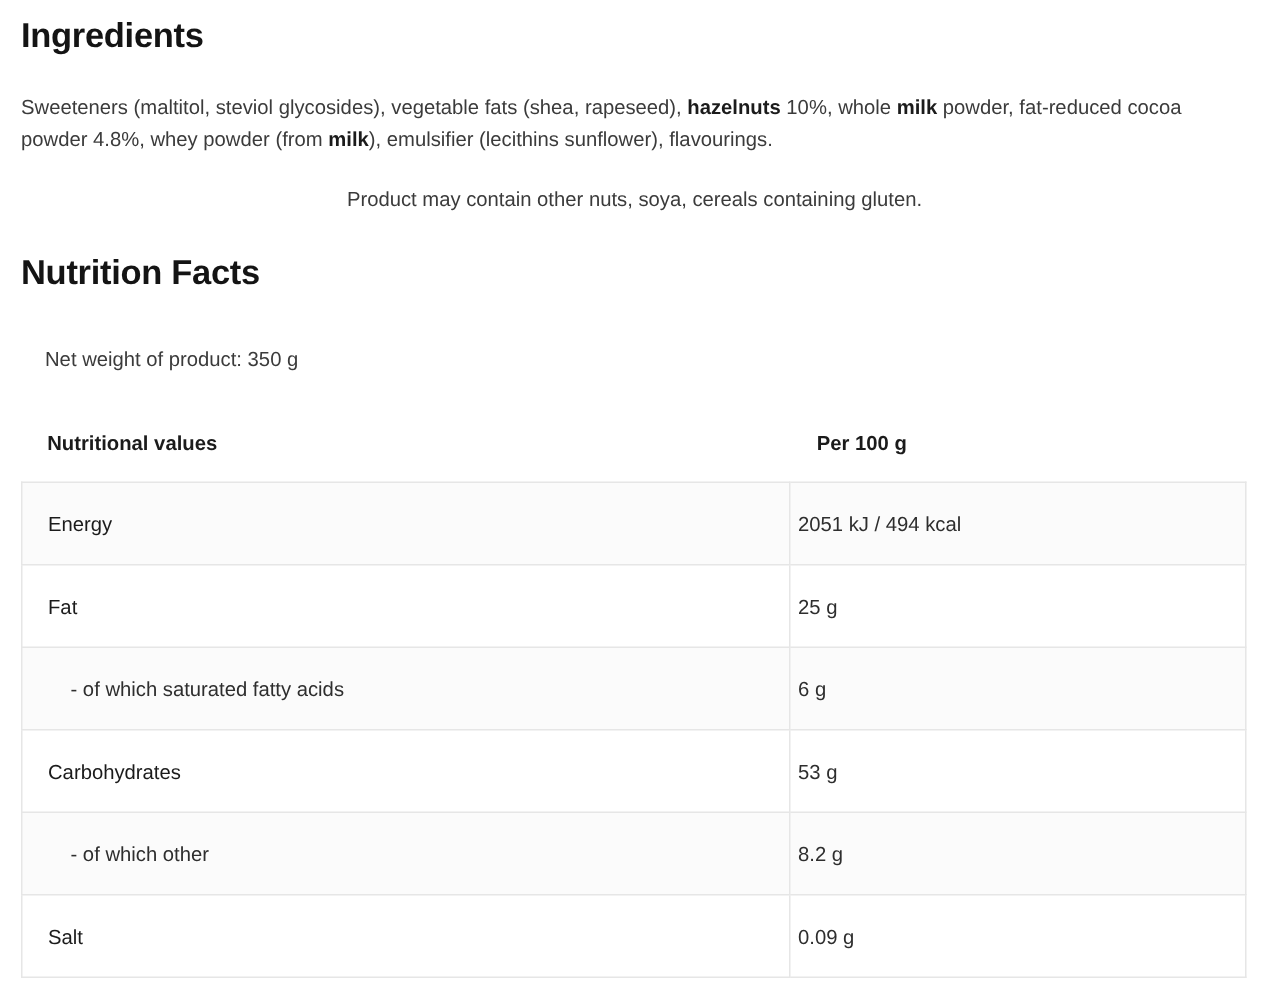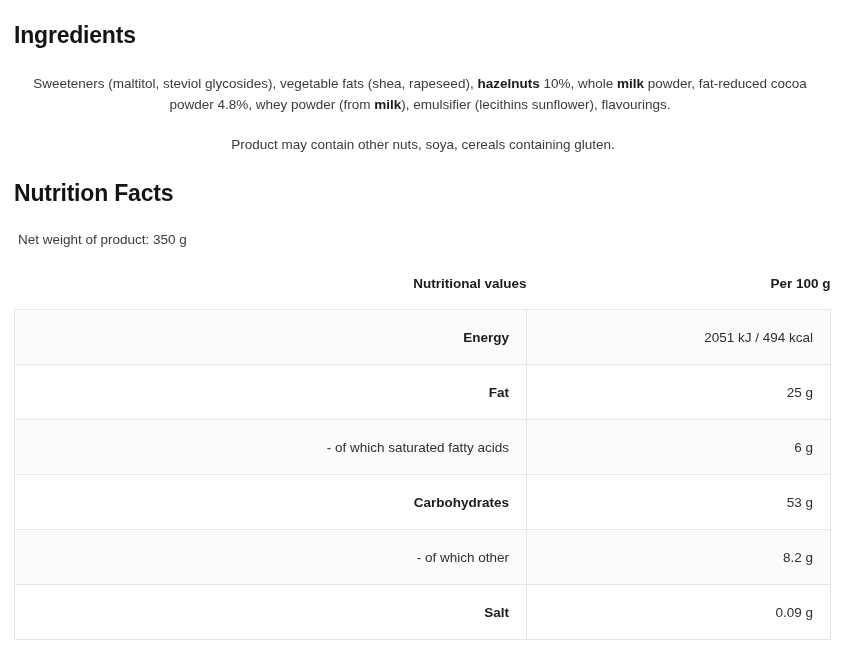--- a/index.html
+++ b/index.html
@@ -21,92 +21,91 @@
   }
   h2.section-title {
     font-size: 23px;
     line-height: 1.2;
     font-weight: bold;
     color: #141414;
     margin: 0;
     letter-spacing: -0.2px;
   }
   #ingredients-title {
-    padding-top: 22px;
+    padding-top: 10px;
   }
   .ingredients-paragraph {
     font-size: 13.5px;
     line-height: 21px;
     color: #3b3b3b;
     margin: 0;
     padding-top: 23px;
     max-width: 812px;
-    text-align: center;
   }
   .ingredients-paragraph b {
     font-weight: bold;
     color: #1b1b1b;
   }
   .allergen-note {
     font-size: 13.5px;
     line-height: 21px;
     color: #3b3b3b;
     margin: 0;
     padding-top: 19px;
     text-align: center;
   }
   #nutrition-title {
     padding-top: 25px;
   }
   .net-weight {
     font-size: 13.5px;
     line-height: 20px;
     color: #3b3b3b;
-    margin: 4px;
+    margin: 16px;
     padding-top: 19px;
   }
   .nutrition-table-wrap {
     padding-top: 22px;
   }
   table.nutrition-table {
     border-collapse: collapse;
     width: 816px;
     table-layout: fixed;
     margin-left: 0;
   }
   table.nutrition-table th,
   table.nutrition-table td {
-    text-align: right;
+    text-align: left;
     vertical-align: middle;
     font-size: 13.5px;
     color: #2e2e2e;
   }
   table.nutrition-table thead th {
     font-weight: bold;
     color: #1b1b1b;
     padding: 0 0 18px 17px;
     border: none;
     font-size: 13.5px;
   }
   table.nutrition-table thead th.col-value {
     padding-left: 18px;
   }
   table.nutrition-table tbody td {
     border: 1px solid #e6e6e6;
     padding: 18px 17px;
     height: 18px;
   }
   table.nutrition-table tbody td.label {
-    font-weight: bold;
+    font-weight: normal;
     color: #1b1b1b;
   }
   table.nutrition-table tbody td.label.sub {
     font-weight: normal;
     color: #2e2e2e;
-    padding-left: 78px;
+    padding-left: 32px;
   }
   table.nutrition-table tbody td.value {
     color: #2e2e2e;
     padding-left: 5px;
   }
   table.nutrition-table tbody tr:nth-child(odd) td {
     background: #fbfbfb;
   }
   table.nutrition-table tbody tr:nth-child(even) td {
     background: #ffffff;

